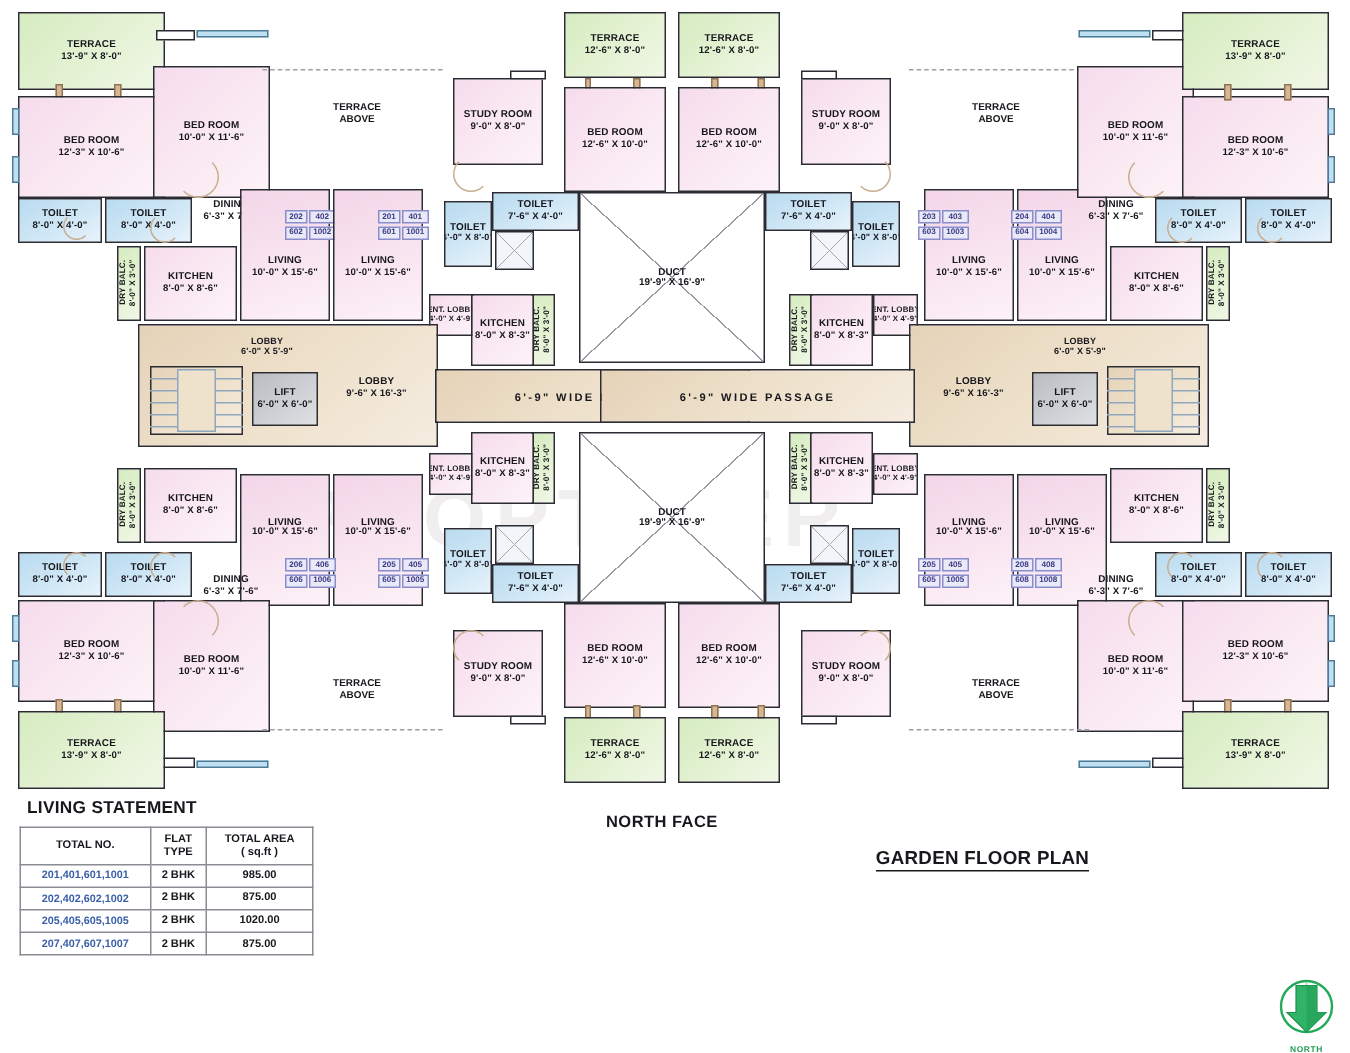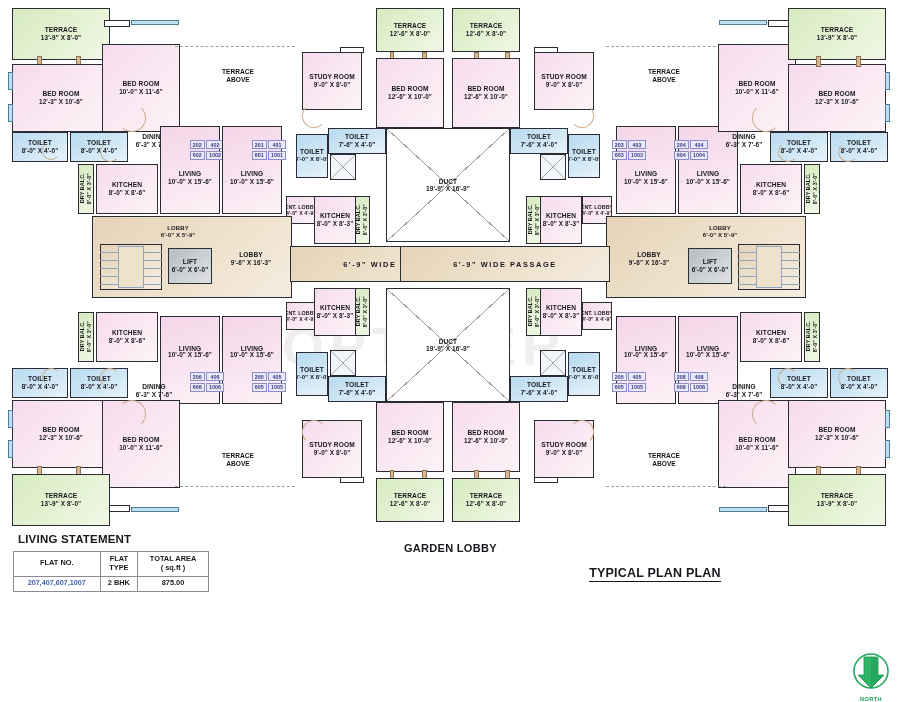--- a/index.html
+++ b/index.html
@@ -714,45 +714,60 @@
     <div class="dashline" style="left:606px; top:486px; width:120px;"></div>
 
   </div>
 
   <div id="salable-title">LIVING STATEMENT</div>
 
   <table id="salable-table">
     <thead>
       <tr>
         <th>
-          <div>FLAT NO.</div>
+          <div>TOTAL NO.</div>
         </th>
         <th>
           <div>FLAT</div>
           <div>TYPE</div>
         </th>
         <th>
           <div>TOTAL AREA</div>
           <div>( sq.ft )</div>
         </th>
       </tr>
     </thead>
     <tbody>
       <tr>
+        <td class="flatno">201,401,601,1001</td>
+        <td>2 BHK</td>
+        <td>985.00</td>
+      </tr>
+      <tr>
+        <td class="flatno">202,402,602,1002</td>
+        <td>2 BHK</td>
+        <td>875.00</td>
+      </tr>
+      <tr>
+        <td class="flatno">205,405,605,1005</td>
+        <td>2 BHK</td>
+        <td>1020.00</td>
+      </tr>
+      <tr>
         <td class="flatno">207,407,607,1007</td>
         <td>2 BHK</td>
         <td>875.00</td>
       </tr>
     </tbody>
   </table>
 
-  <div id="garden-face">GARDEN LOBBY</div>
+  <div id="garden-face">NORTH FACE</div>
 
   <div id="plan-title">
-    <div class="t1">TYPICAL PLAN PLAN</div>
+    <div class="t1">GARDEN FLOOR PLAN</div>
   </div>
 
   <div id="north">
     <svg width="40" height="40" viewBox="0 0 40 40">
       <circle cx="20" cy="19" r="17" fill="#ffffff" stroke="#22a95a" stroke-width="1.6"></circle>
       <path d="M20 3 L20 35" stroke="#8fd6ab" stroke-width="1" fill="none"></path>
       <path d="M13 5 L27 5 L27 23 L33 23 L20 36 L7 23 L13 23 Z" fill="#2fb366" stroke="#1f8f4e" stroke-width="0.8"></path>
       <path d="M20 5 L27 5 L27 23 L33 23 L20 36 Z" fill="#26a75d"></path>
     </svg>
     <div class="lbl">NORTH</div>

